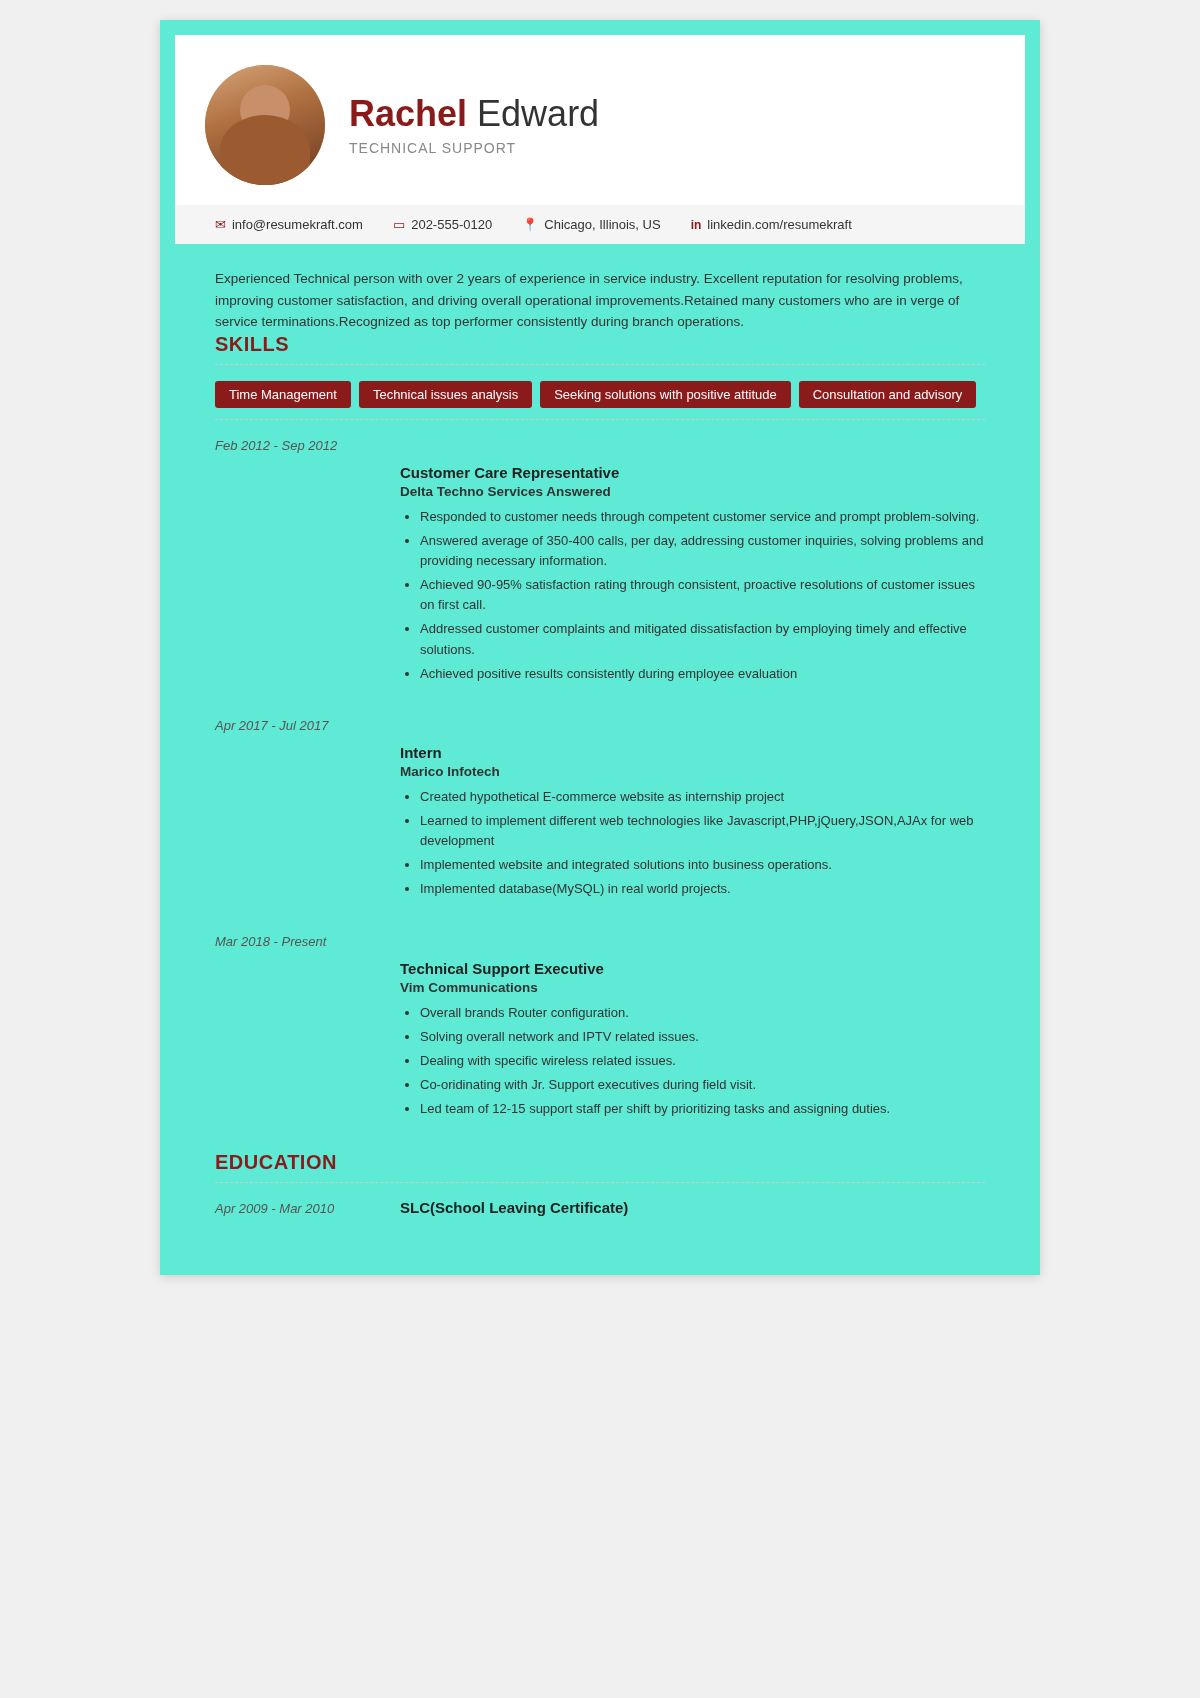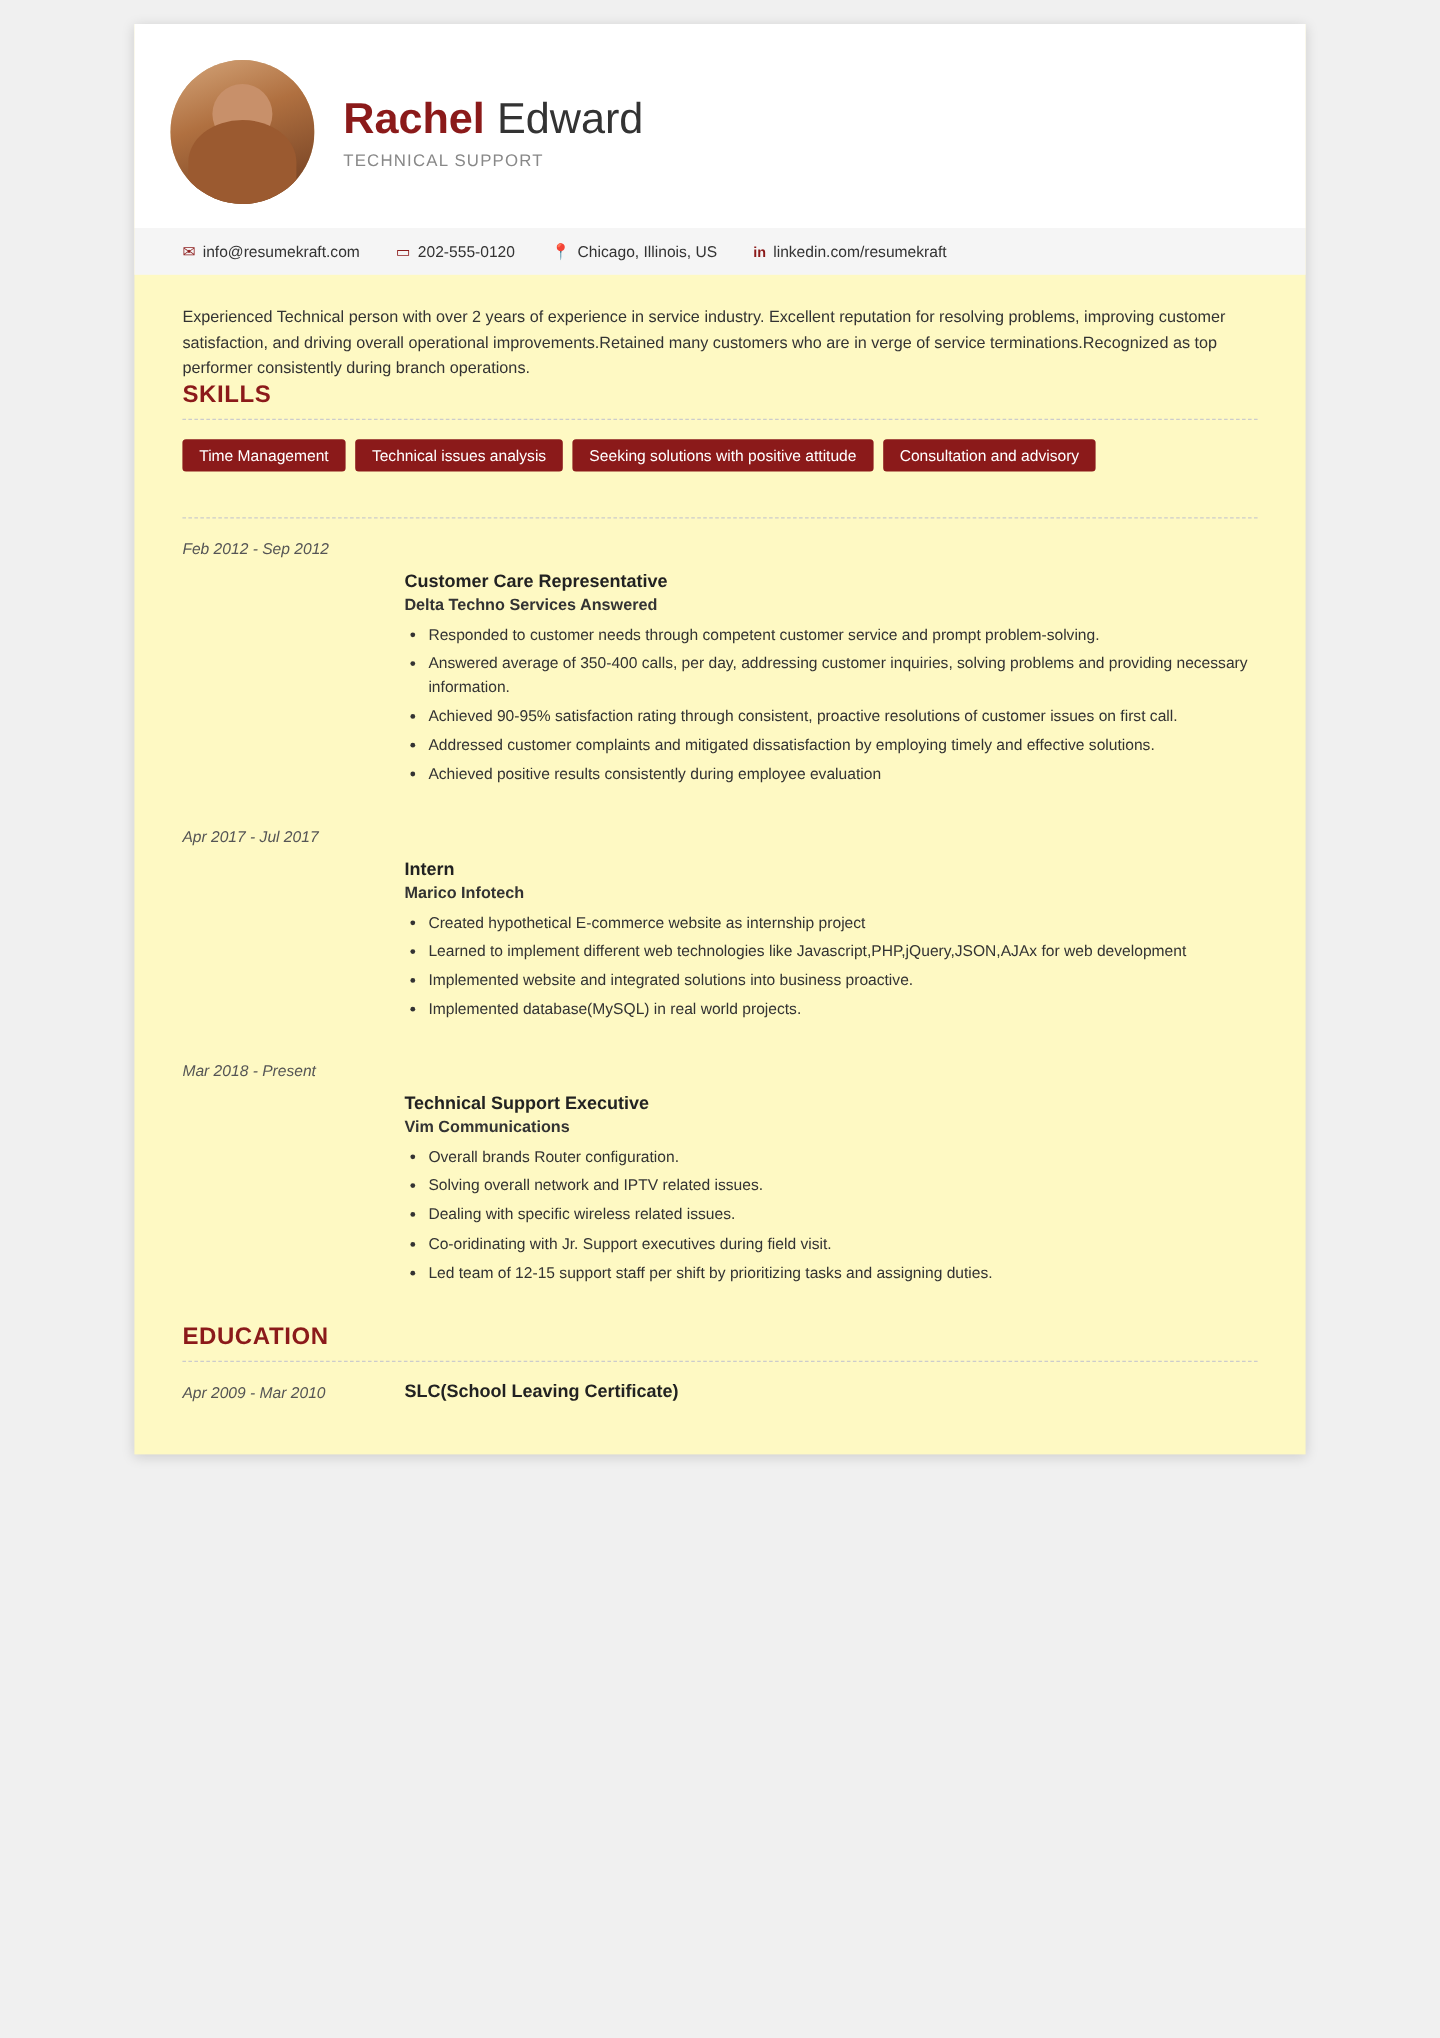--- a/index.html
+++ b/index.html
@@ -4,23 +4,23 @@
   <style>
     * { margin: 0; padding: 0; box-sizing: border-box; }
     body {
       font-family: Arial, sans-serif;
       background: #f0f0f0;
       display: flex;
       justify-content: center;
       padding: 20px;
     }
     .resume {
-      background: #fef9c3;
-      width: 976px;
-      padding: 0;
+      background: #5eead4;
+      width: 880px;
+      padding: 15px;
       box-shadow: 0 2px 10px rgba(0,0,0,0.15);
     }
     
     .header {
       display: flex;
       align-items: center;
       padding: 30px 40px 20px 30px;
       background: #fff;
     }
     .avatar {
@@ -118,21 +118,21 @@
       text-transform: uppercase;
       margin-bottom: 8px;
       letter-spacing: 0.5px;
     }
     .section-divider {
       border: none;
       border-top: 1px dashed #ccc;
       margin-bottom: 16px;
     }
     
-    .skills-section { margin-bottom: 38px; }
+    .skills-section { margin-bottom: 11px; }
     .skills-tags {
       display: flex;
       flex-wrap: wrap;
       gap: 8px;
     }
     .skill-tag {
       background: #8b1a1a;
       color: #fff;
       padding: 6px 14px;
       border-radius: 3px;
@@ -269,21 +269,21 @@
           </div>
         </div>
         <div class="exp-entry">
           <div class="exp-date">Apr 2017 - Jul 2017</div>
           <div class="exp-details">
             <div class="exp-title">Intern</div>
             <div class="exp-company">Marico Infotech</div>
             <ul class="exp-bullets">
               <li>Created hypothetical E-commerce website as internship project</li>
               <li>Learned to implement different web technologies like Javascript,PHP,jQuery,JSON,AJAx for web development</li>
-              <li>Implemented website and integrated solutions into business proactive.</li>
+              <li>Implemented website and integrated solutions into business operations.</li>
               <li>Implemented database(MySQL) in real world projects.</li>
             </ul>
           </div>
         </div>
         <div class="exp-entry">
           <div class="exp-date">Mar 2018 - Present</div>
           <div class="exp-details">
             <div class="exp-title">Technical Support Executive</div>
             <div class="exp-company">Vim Communications</div>
             <ul class="exp-bullets">

